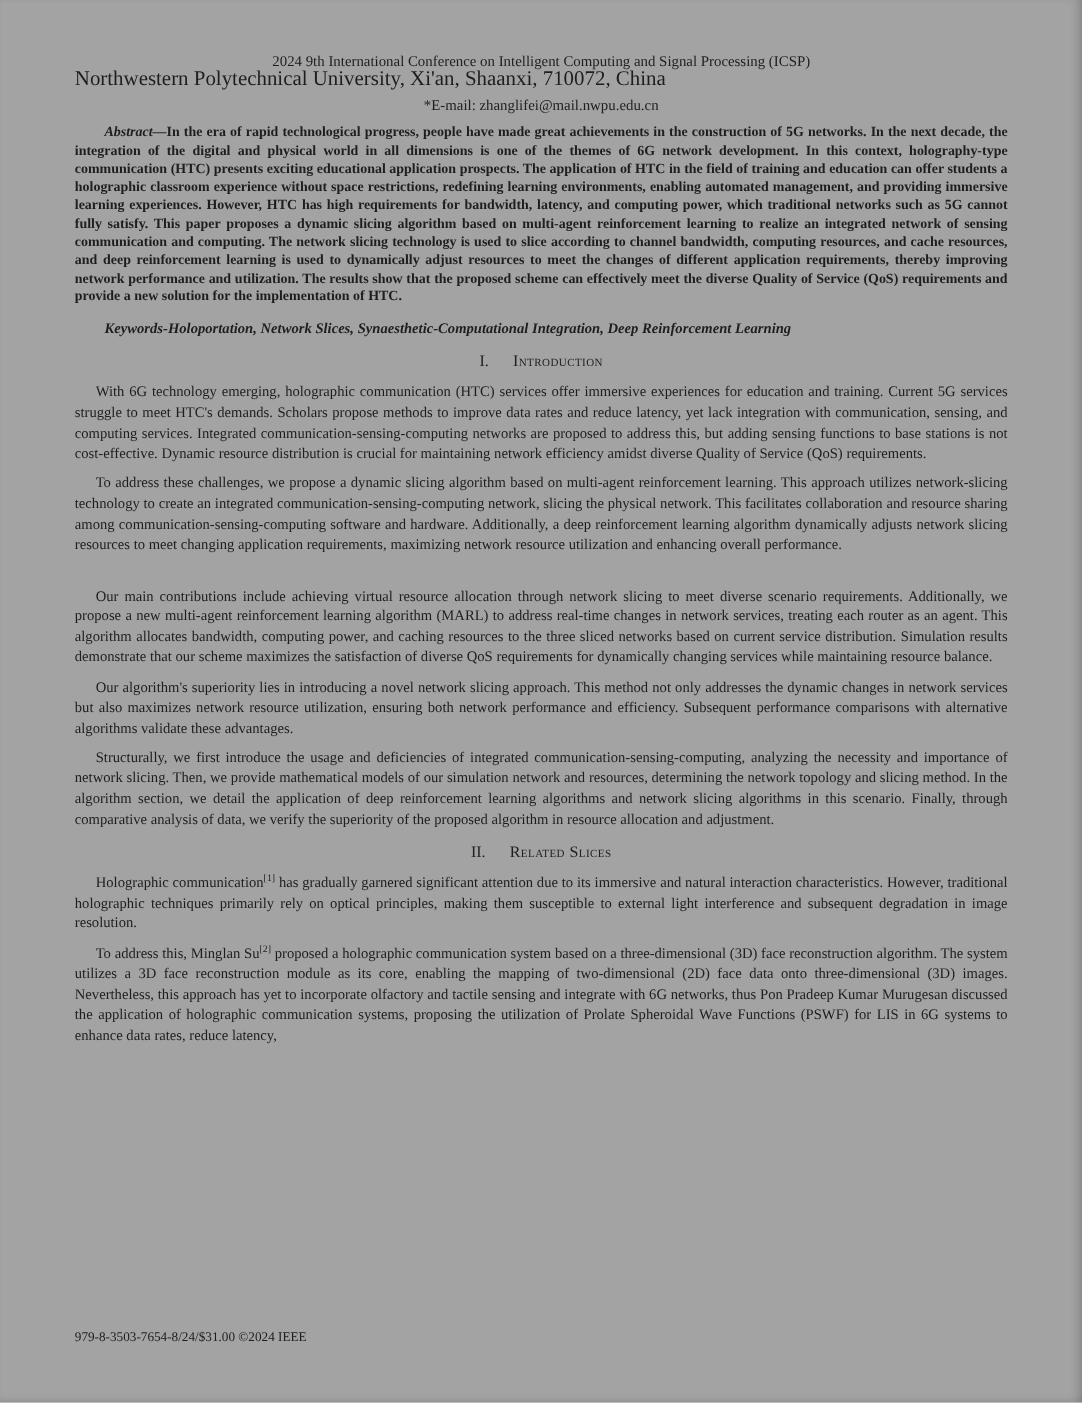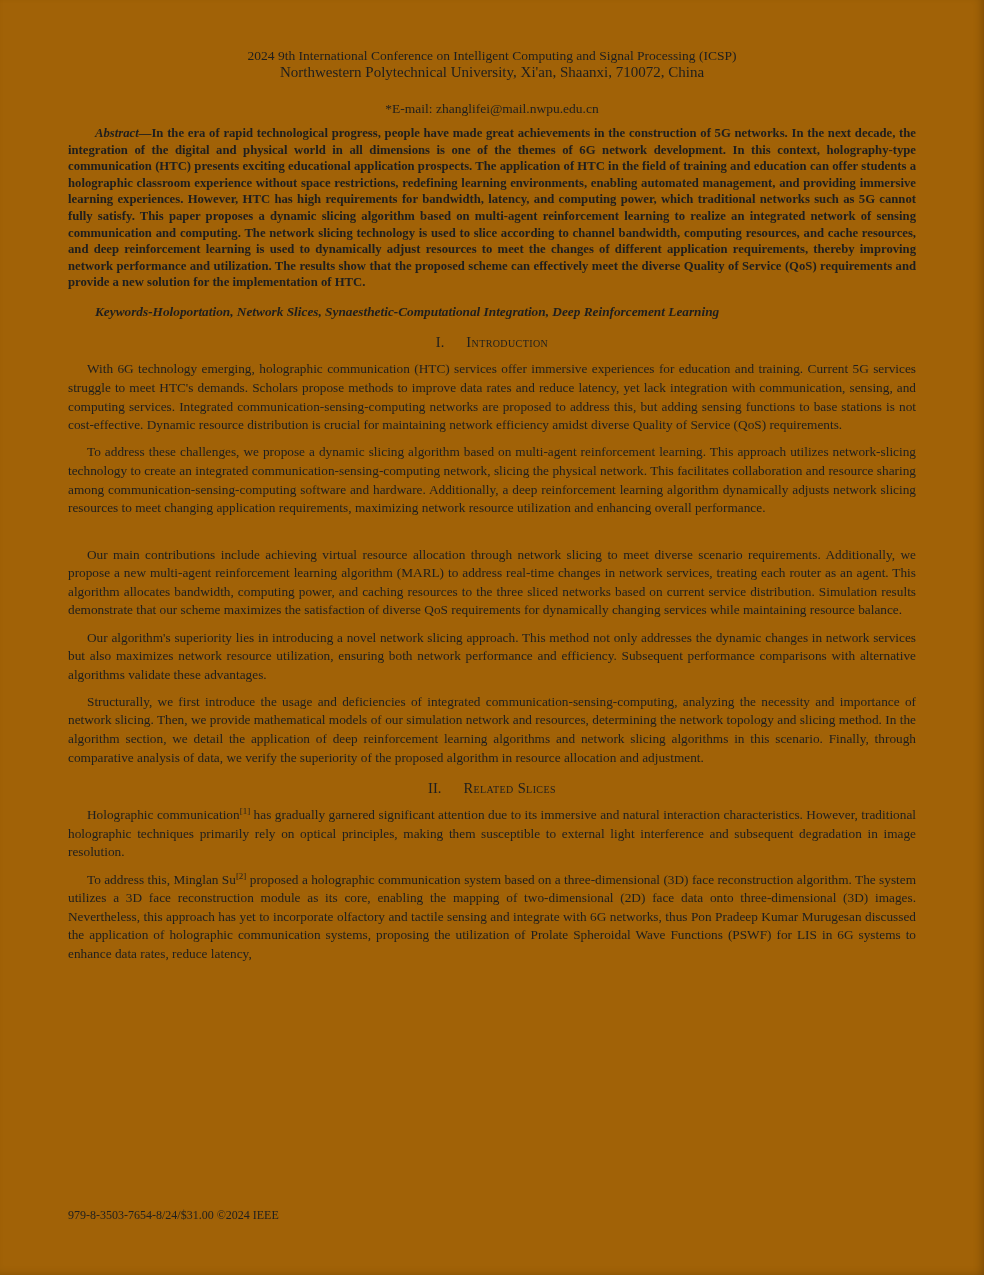--- a/index.html
+++ b/index.html
@@ -1,21 +1,21 @@
 <!DOCTYPE html>
 <html><head>
 <meta charset="utf-8">
 <style>
   html, body { margin: 0; padding: 0; background: #e8e8e8; }
   .page {
     position: relative;
     width: 984px;
     height: 1275px;
     margin: 0 auto;
-    background: #a16207;
+    background: #a3a3a3;
     color: #1e1e1e;
     font-family: "Liberation Serif", serif;
     box-sizing: border-box;
     padding: 48px 68px 0 68px;
     overflow: hidden;
     box-shadow: inset -8px 0 10px -6px rgba(0,0,0,0.22), inset 0 -6px 8px -5px rgba(0,0,0,0.12);
   }
   .conf-header {
     text-align: center;
     font-size: 13.5px;
@@ -24,21 +24,21 @@
   }
   .paper-title {
     font-size: 34px;
     font-weight: normal;
     text-align: center;
     line-height: 43px;
     margin: 17px auto 7px auto;
     max-width: 870px;
   }
   .authors { text-align: center; font-size: 14px; line-height: 17px; margin: 0 0 4px 0; }
-  .affiliation { text-align: center; font-size: 15px; line-height: 16px; margin: 0 0 21px 0; }
+  .affiliation { font-size: 19px; line-height: 16px; margin: 0 0 8px 0; }
   .email { text-align: center; font-size: 13.5px; line-height: 16px; margin: 0 0 8px 0; }
 
   .cols { display: flex; gap: 28px; flex-direction: column; }
   .col { flex: 1 1 0; text-align: justify; font-size: 13.3px; line-height: 18.6px; }
 
   .abstract {
     font-weight: bold;
     font-size: 12.7px;
     line-height: 16.6px;
     text-indent: 27px;

